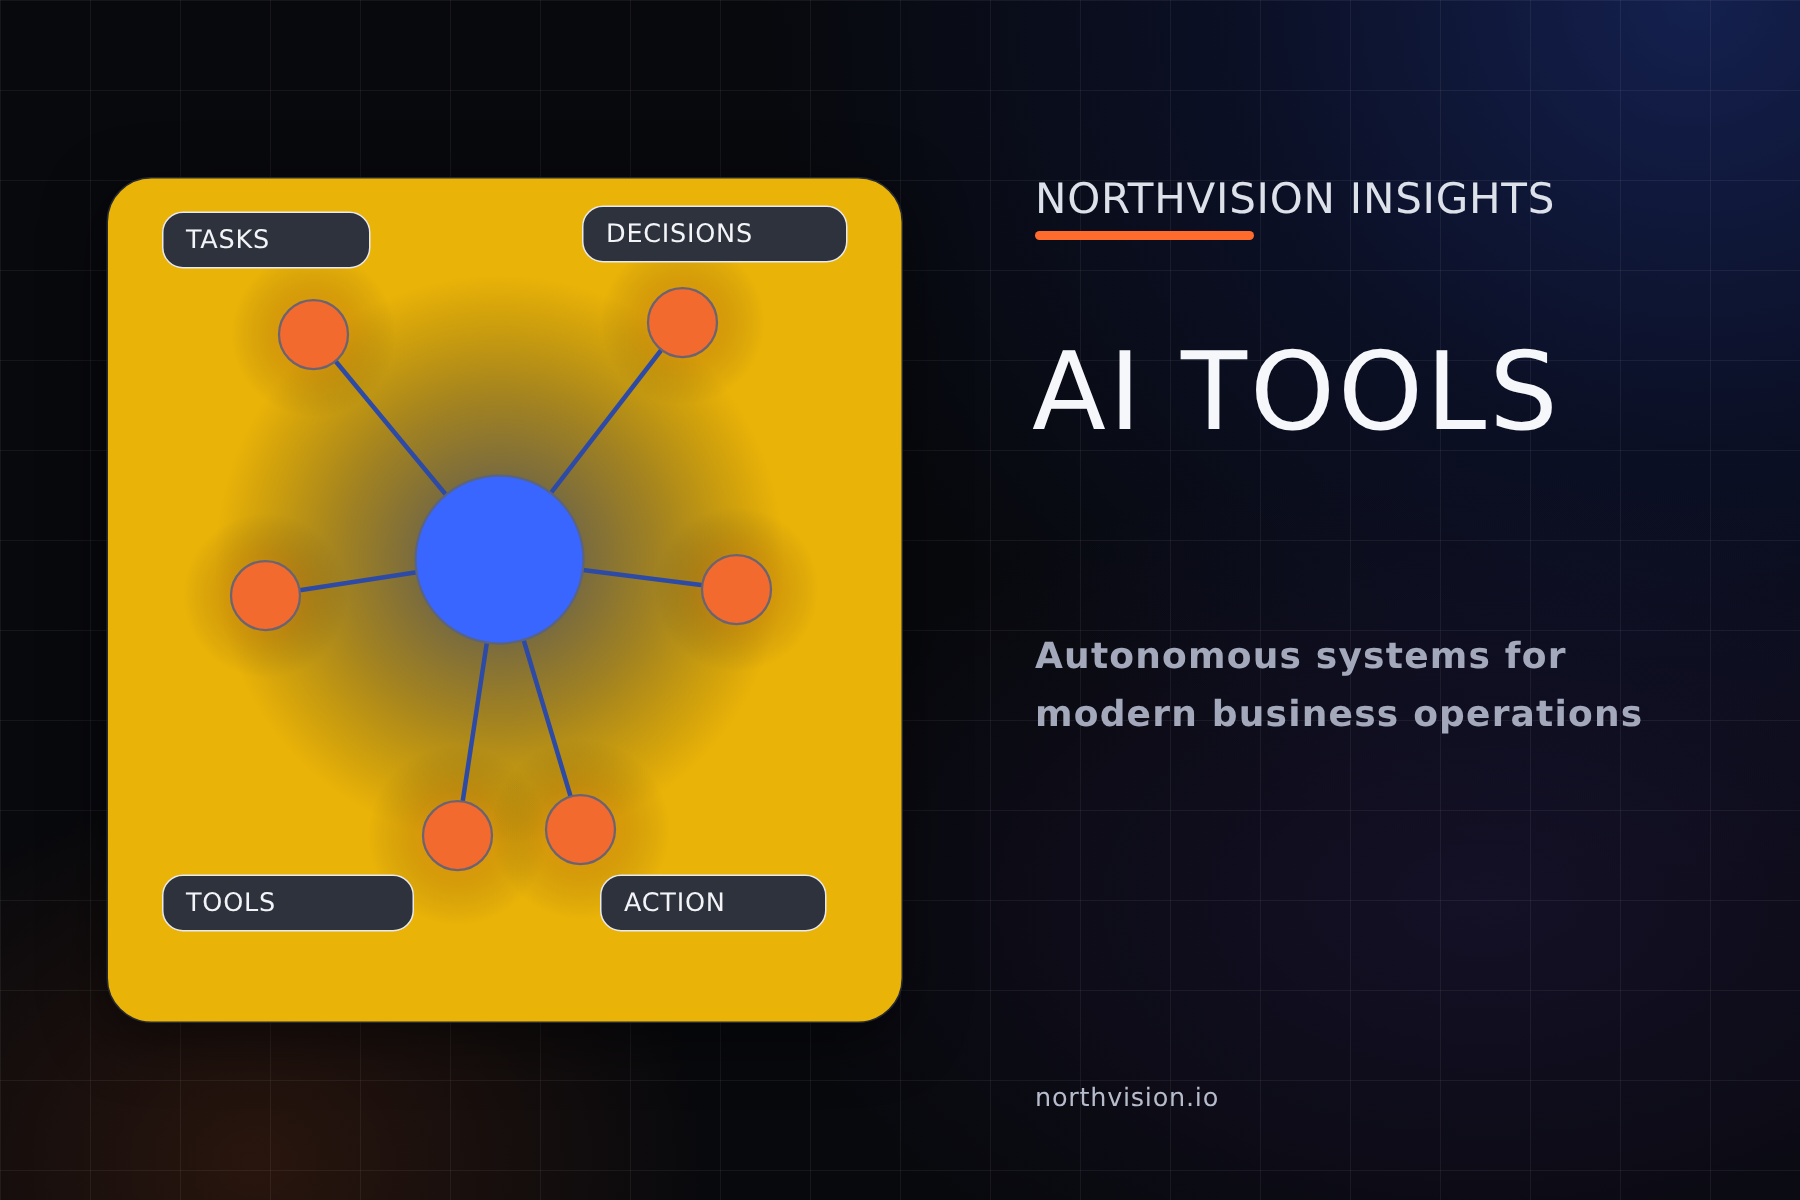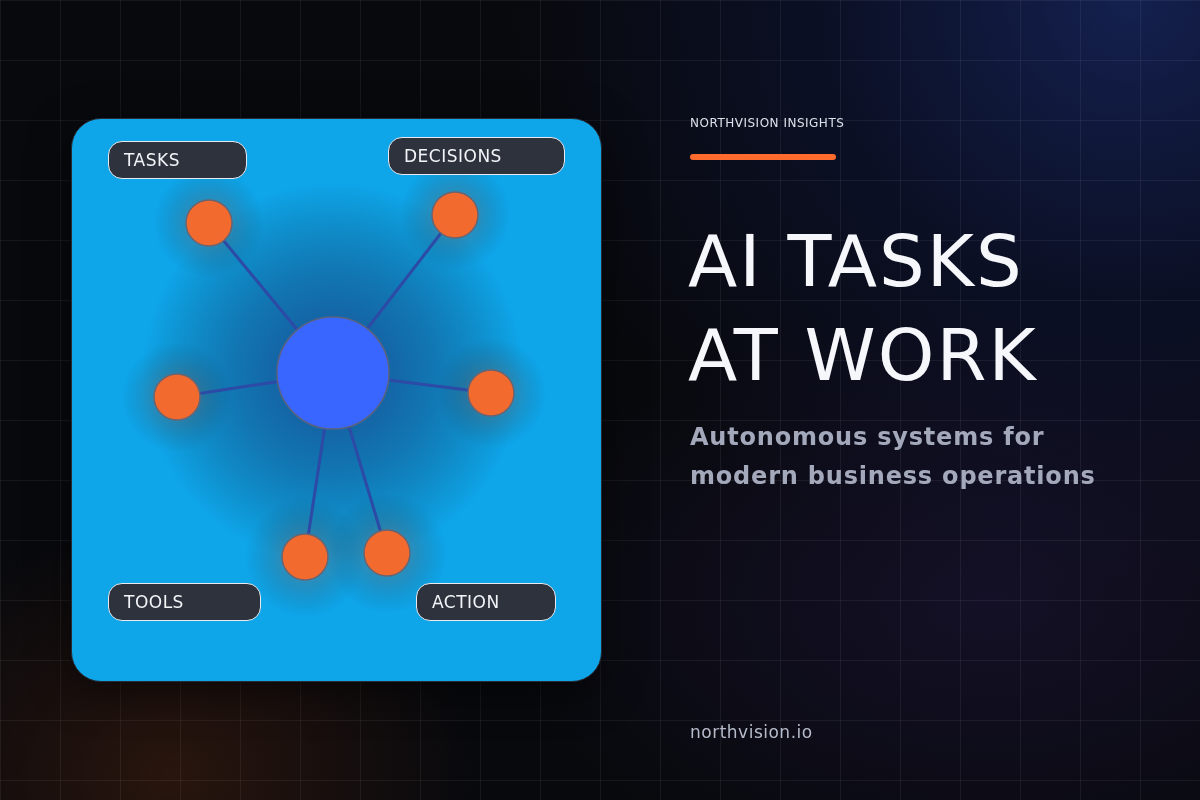--- a/index.html
+++ b/index.html
@@ -24,36 +24,36 @@
     position: absolute; inset: 0;
     background-image:
       linear-gradient(to right, rgba(255,255,255,0.06) 1px, transparent 1px),
       linear-gradient(to bottom, rgba(255,255,255,0.06) 1px, transparent 1px);
     background-size: 60px 60px;
     background-position: 0 0;
   }
   .card {
     position: absolute; left: 71px; top: 118px; width: 529px; height: 562px;
     border-radius: 30px;
-    background: #0ea5e9;
+    background: #eab308;
     border: 1px solid #262a33;
     box-shadow: 0 10px 40px rgba(0,0,0,0.5);
     overflow: hidden;
   }
   .card svg { position: absolute; left: 0; top: 0; }
   .pill {
     position: absolute; height: 38px; box-sizing: border-box;
     border: 1px solid #e8eaf0; border-radius: 14px;
     background: #2e323c; color: #f2f4f8;
     font-size: 17px; letter-spacing: 0.5px;
     display: flex; align-items: center; padding-left: 15px;
   }
   .brand {
     position: absolute; left: 690px; top: 116px;
-    color: #dde1ea; font-size: 12px; letter-spacing: 0.5px; white-space: nowrap;
+    color: #dde1ea; font-size: 28px; letter-spacing: 0.5px; white-space: nowrap;
   }
   .brand-bar {
     position: absolute; left: 690px; top: 154px; width: 146px; height: 6px;
     background: #ff6b2c; border-radius: 3px;
   }
   .title {
     position: absolute; left: 688px; top: 214px;
     color: #f6f7fb; font-size: 72px; line-height: 94px; letter-spacing: 2px;
     white-space: nowrap; font-weight: normal;
   }
@@ -111,27 +111,26 @@
       <circle cx="208" cy="222" r="23"></circle>
       <circle cx="454" cy="214" r="23"></circle>
       <circle cx="176" cy="396" r="23"></circle>
       <circle cx="490" cy="392" r="23"></circle>
       <circle cx="304" cy="556" r="23"></circle>
       <circle cx="386" cy="552" r="23"></circle>
     </g>
   </svg>
   <div class="pill" style="left:36px; top:22px; width:139px;">TASKS</div>
   <div class="pill" style="left:316px; top:18px; width:177px;">DECISIONS</div>
-  <div class="pill" style="left:36px; top:464px; width:153px;">TOOLS</div>
-  <div class="pill" style="left:344px; top:464px; width:140px;">ACTION</div>
+  <div class="pill" style="left:36px; top:464px; width:168px;">TOOLS</div>
+  <div class="pill" style="left:328px; top:464px; width:151px;">ACTION</div>
 </div>
 
 <div class="brand">NORTHVISION INSIGHTS</div>
 <div class="brand-bar"></div>
 
 <h1 class="title" style="margin:0;">
-  <div>AI TASKS</div>
-  <div>AT WORK</div>
+  <div>AI TOOLS</div>
 </h1>
 
 <div class="subtitle">Autonomous systems for modern business operations</div>
 
 <div class="footer">northvision.io</div>
 
 </body></html>

